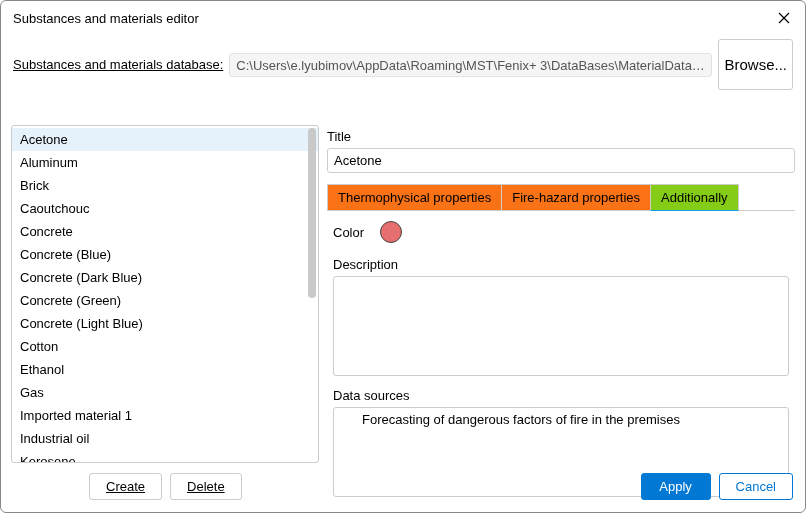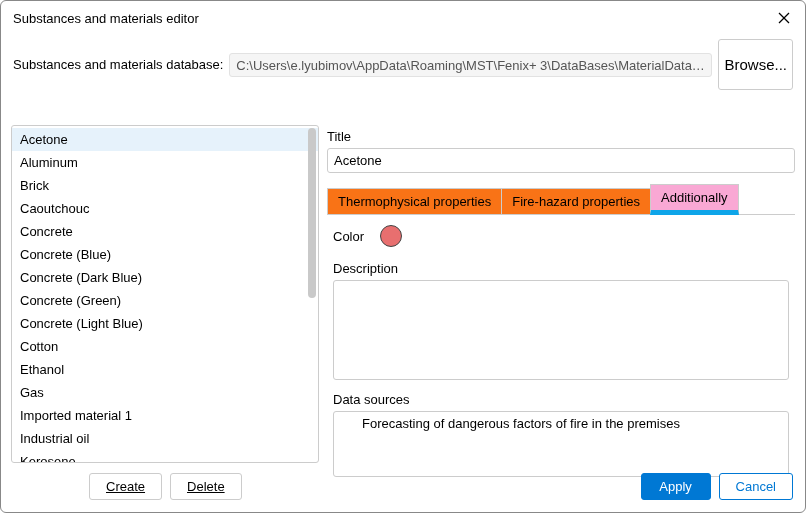--- a/index.html
+++ b/index.html
@@ -35,21 +35,21 @@
       justify-content: center;
       cursor: pointer;
     }
     .close-btn svg { width: 12px; height: 12px; }
     .db-row {
       display: flex;
       align-items: center;
       gap: 6px;
       padding: 4px 12px 8px;
     }
-    .db-label { white-space: nowrap; }
+    .db-label { white-space: nowrap; text-decoration: underline; }
     .db-input {
       flex: 1;
       background: #f5f5f5;
       border: 1px solid #e2e2e2;
       border-radius: 3px;
       padding: 4px 6px;
       color: #555;
       font-size: 13px;
       height: 24px;
       white-space: nowrap;
@@ -137,22 +137,22 @@
       padding: 5px 10px;
       border: 1px solid #ccc;
       border-bottom: none;
       background: #f97316;
       cursor: pointer;
       margin-right: -1px;
       position: relative;
       font-size: 13px;
     }
     .tab.active {
-      background: #f9a8d4;
-      border-bottom: 5px solid #0ea5e9;
+      background: #84cc16;
+      border-bottom: 1px solid #0ea5e9;
       top: 1px;
     }
     .tab-content {
       padding: 10px 6px 0;
       flex: 1;
       display: flex;
       flex-direction: column;
     }
     .color-row {
       display: flex;
@@ -170,21 +170,21 @@
     .textarea {
       width: 100%;
       border: 1px solid #ccc;
       border-radius: 3px;
       padding: 4px 6px;
       font-family: inherit;
       font-size: 13px;
       resize: none;
     }
     .desc-area { height: 100px; margin-bottom: 12px; margin-top: 4px; }
-    .sources-area { height: 66px; margin-top: 4px; padding-left: 28px; }
+    .sources-area { height: 90px; margin-top: 4px; padding-left: 28px; }
     .footer {
       display: flex;
       align-items: center;
       padding: 10px 12px 12px;
     }
     .footer-left {
       display: flex;
       gap: 8px;
       margin-left: 76px;
       text-decoration: underline;

